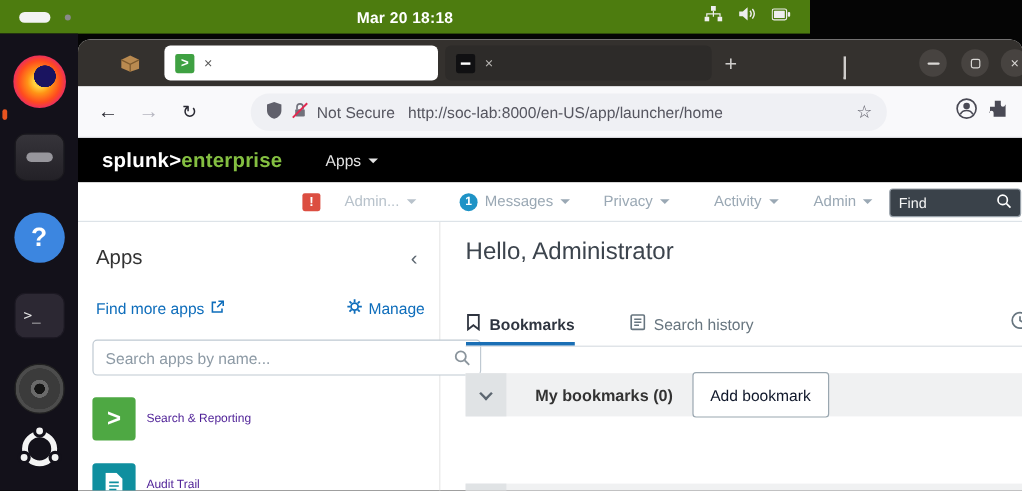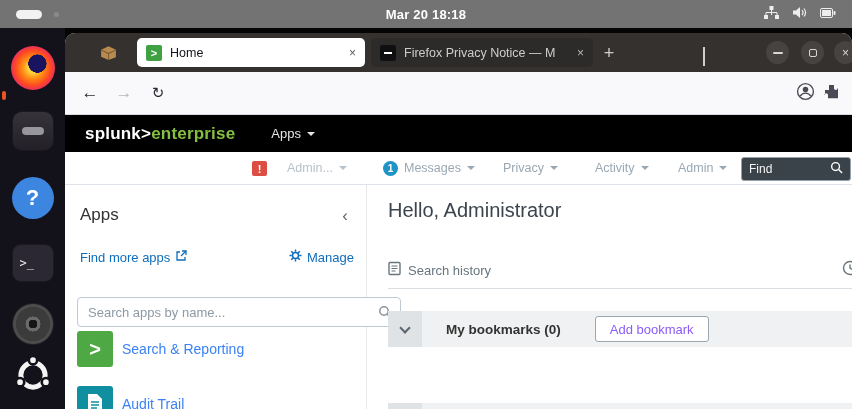--- a/index.html
+++ b/index.html
@@ -1,21 +1,21 @@
 <!DOCTYPE html>
 <html><head>
 <meta charset="utf-8">
 <style>
   * { margin:0; padding:0; box-sizing:border-box; }
   html,body { background:#000; }
   body { font-family:"Liberation Sans","DejaVu Sans",sans-serif; }
   .screen { position:relative; width:852px; height:409px; background:#050505; overflow:hidden; }
 
   
-  .topbar { position:absolute; top:0; left:0; width:852px; height:28px; background:#737373; color:#fff; }
+  .topbar { position:absolute; top:0; left:0; width:675px; height:28px; background:#4d7c0f; color:#fff; }
   .ws-pill { position:absolute; left:16px; top:10px; width:26px; height:9px; border-radius:5px; background:#f2f2f2; }
   .ws-dot  { position:absolute; left:54px; top:12px; width:5px; height:5px; border-radius:50%; background:#8a8a8a; }
   .clock { position:absolute; left:0; right:0; top:0; height:28px; display:flex; align-items:center; justify-content:center; font-size:13px; font-weight:600; letter-spacing:.2px; }
   .sysicons { position:absolute; right:16px; top:0; height:28px; display:flex; align-items:center; gap:13px; }
 
   
   .dock { position:absolute; left:0; top:28px; width:65px; height:381px; background:#13111a; }
   .dock-item { position:absolute; left:10px; width:45px; height:45px; display:flex; align-items:center; justify-content:center; }
   .run-dot { position:absolute; left:2px; top:63px; width:4px; height:9px; border-radius:2px; background:#e95420; }
   .ff-icon { width:44px; height:44px; border-radius:50%;
@@ -80,41 +80,41 @@
   .findbox { position:absolute; left:676px; top:5px; width:110px; height:24px; background:#3a424a; border:1px solid #99a2aa; border-radius:3px; display:flex; align-items:center; padding:0 7px; gap:4px; }
   .findbox input { flex:1; min-width:0; background:transparent; border:0; outline:0; color:#fff; font-size:12px; font-family:inherit; }
   .findbox input::placeholder { color:#f4f4f4; opacity:1; }
 
   .content { position:absolute; top:152px; left:0; right:0; bottom:0; background:#fff; }
   .appspanel { position:absolute; left:0; top:0; bottom:0; width:302px; border-right:1px solid #e8e8e8; }
   .panel-title { position:absolute; left:15px; top:20px; font-size:17px; color:#333; font-weight:500; }
   .panel-collapse { position:absolute; right:18px; top:22px; color:#5c6670; font-size:17px; line-height:1; }
   .panel-links { position:absolute; left:15px; right:12px; top:64px; display:flex; justify-content:space-between; align-items:center; font-size:13px; color:#0e6dbb; }
   .plink { display:flex; align-items:center; gap:5px; color:#0e6dbb; }
-  .search-wrap { position:absolute; left:12px; top:112px; width:324px; }
+  .search-wrap { position:absolute; left:12px; top:98px; width:324px; }
   .search-wrap input { width:100%; height:30px; border:1px solid #bfc9d2; border-radius:4px; padding:0 30px 0 10px; font-size:13px; color:#3c444d; font-family:inherit; outline:none; }
   .search-wrap input::placeholder { color:#8d9aa5; opacity:1; }
   .search-mag { position:absolute; right:9px; top:8px; }
   .appitem { position:absolute; left:12px; display:flex; align-items:center; gap:9px; }
   .appitem-1 { top:146px; } .appitem-2 { top:201px; }
   .appicon-search { width:36px; height:36px; border-radius:3px; background:#4ea843; color:#fff; font-weight:700; font-size:20px; display:flex; align-items:center; justify-content:center; }
   .appicon-audit { width:36px; height:36px; border-radius:3px; background:#0f8f9f; display:flex; align-items:center; justify-content:center; }
-  .appname { font-size:14px; color:#3b82f6; }
+  .appname { font-size:10px; color:#4c1d95; }
 
   .main { position:absolute; left:303px; top:0; right:0; bottom:0; }
   .greeting { position:absolute; left:20px; top:14px; font-size:20px; color:#3c444d; font-weight:500; }
   .stabs { position:absolute; left:20px; right:0; top:70px; height:34px; border-bottom:1px solid #d9dee3; display:flex; gap:46px; align-items:flex-end; }
   .stab { display:flex; align-items:center; gap:7px; padding-bottom:9px; font-size:13px; color:#67757f; }
   .stab-active { color:#2f3540; font-weight:700; box-shadow:inset 0 -3px 0 #1a6fb5; }
   .stab-partial { position:absolute; right:-6px; bottom:8px; }
   .bm-panel { position:absolute; left:20px; right:0; top:126px; height:36px; background:#f0f1f2; display:flex; align-items:center; }
   .bm-chevcell { width:34px; height:36px; background:#e0e3e5; display:flex; align-items:center; justify-content:center; flex:none; }
   .bm-chevcell .chev { margin-top:-3px; }
   .bm-title { margin-left:24px; font-size:13.5px; font-weight:700; color:#333; }
-  .bm-add { margin-left:34px; height:26px; padding:0 14px; background:#fff; border:1px solid #9aa7b0; border-radius:3px; font-size:13px; color:#8b5cf6; display:flex; align-items:center; }
+  .bm-add { margin-left:16px; height:38px; padding:0 14px; background:#fff; border:1px solid #9aa7b0; border-radius:3px; font-size:13px; color:#0f172a; display:flex; align-items:center; }
   .bm-panel2 { position:absolute; left:20px; right:0; top:218px; height:30px; background:#f0f1f2; display:flex; }
   .bm-panel2 .bm-chevcell { height:30px; }
 </style>
 </head>
 <body>
 
 <div class="screen">
 
   <div class="topbar">
     <div class="ws-pill"></div>
@@ -175,49 +175,60 @@
   <div class="window">
 
     <div class="tabstrip">
       <span class="ffview"><svg width="19" height="17" viewBox="0 0 18 16">
             <path d="M2 5.5 9 2l7 3.5v7L9 15 2 12z" fill="#b98a50"></path>
             <path d="M2 5.5 9 9l7-3.5M9 9v6" stroke="#7d5a2e" fill="none"></path>
           </svg></span>
 
       <div class="tab tab-active">
         <span class="favicon-home">&gt;</span>
-        <span class="tab-label">Home</span>
         <span class="tab-close">×</span>
       </div>
 
       <div class="tab tab-inactive">
         <span class="favicon-moz">
             <i></i>
           </span>
-        <span class="tab-label">Firefox Privacy Notice — M</span>
         <span class="tab-close">×</span>
       </div>
 
       <div class="newtab">+</div>
       <div class="alltabs"><span class="chev chev-light"></span></div>
 
       <div class="winbtn winbtn-min">
           <span class="glyph-min"></span>
         </div>
       <div class="winbtn winbtn-max">
           <span class="glyph-max"></span>
         </div>
       <div class="winbtn winbtn-close">×</div>
     </div>
 
     <div class="navbar">
       <span class="nav-icon nav-back">←</span>
       <span class="nav-icon nav-fwd">→</span>
       <span class="nav-icon nav-reload">↻</span>
 
+      <div class="urlbar">
+        <span><svg width="15" height="16" viewBox="0 0 15 16">
+              <path d="M7.5 1 13.5 3v5c0 3.6-2.6 6-6 7-3.4-1-6-3.4-6-7V3z" fill="#60606b"></path>
+            </svg></span>
+        <span><svg width="14" height="15" viewBox="0 0 14 15">
+              <path d="M4.5 7V5a2.5 2.5 0 015 0v2" stroke="#71717c" stroke-width="1.4" fill="none"></path>
+              <rect x="3" y="7" width="8" height="6" rx="1" fill="#71717c"></rect>
+              <line x1="1" y1="14" x2="13" y2="2" stroke="#e22850" stroke-width="1.6"></line>
+            </svg></span>
+        <span>Not Secure</span>
+        <span class="url-text">http://soc-lab:8000/en-US/app/launcher/home</span>
+        <span class="url-star">☆</span>
+      </div>
 
       <div class="nav-right">
         <span><svg width="19" height="19" viewBox="0 0 18 18">
               <circle cx="9" cy="9" r="7.5" fill="none" stroke="#4a4a55" stroke-width="1.3"></circle>
               <circle cx="9" cy="7" r="2.6" fill="#4a4a55"></circle>
               <path d="M4 13.5c1-2 3-3 5-3s4 1 5 3" fill="none" stroke="#4a4a55" stroke-width="1.3"></path>
             </svg></span>
         <span><svg width="17" height="17" viewBox="0 0 17 17">
               <path d="M6 2h5v3.2a1.8 1.8 0 103.6 0H15v10H5v-3.2a1.8 1.8 0 10-3.6 0H2V7h4z" fill="#4a4a55"></path>
             </svg></span>
@@ -316,20 +327,26 @@
               </svg>
             </span>
           <span class="appname">Audit Trail</span>
         </div>
       </div>
 
       <div class="main">
         <div class="greeting">Hello, Administrator</div>
 
         <div class="stabs">
+          <div class="stab stab-active">
+            <span><svg width="13" height="15" viewBox="0 0 13 15">
+                  <path d="M2 1.5h9v12L6.5 10 2 13.5z" fill="none" stroke="#2f3540" stroke-width="1.5"></path>
+                </svg></span>
+            <span>Bookmarks</span>
+          </div>
           <div class="stab">
             <span><svg width="13" height="15" viewBox="0 0 13 15">
                   <rect x="1" y="1.5" width="11" height="12" rx="1" fill="none" stroke="#67757f" stroke-width="1.4"></rect>
                   <path d="M3.5 5h6M3.5 7.5h6M3.5 10h4" stroke="#67757f" stroke-width="1.2"></path>
                 </svg></span>
             <span>Search history</span>
           </div>
           <span class="stab-partial"><svg width="16" height="16" viewBox="0 0 16 16">
                 <circle cx="8" cy="8" r="6.5" fill="none" stroke="#67757f" stroke-width="1.4"></circle>
                 <path d="M8 4.5V8l2.5 1.5" fill="none" stroke="#67757f" stroke-width="1.4"></path>

